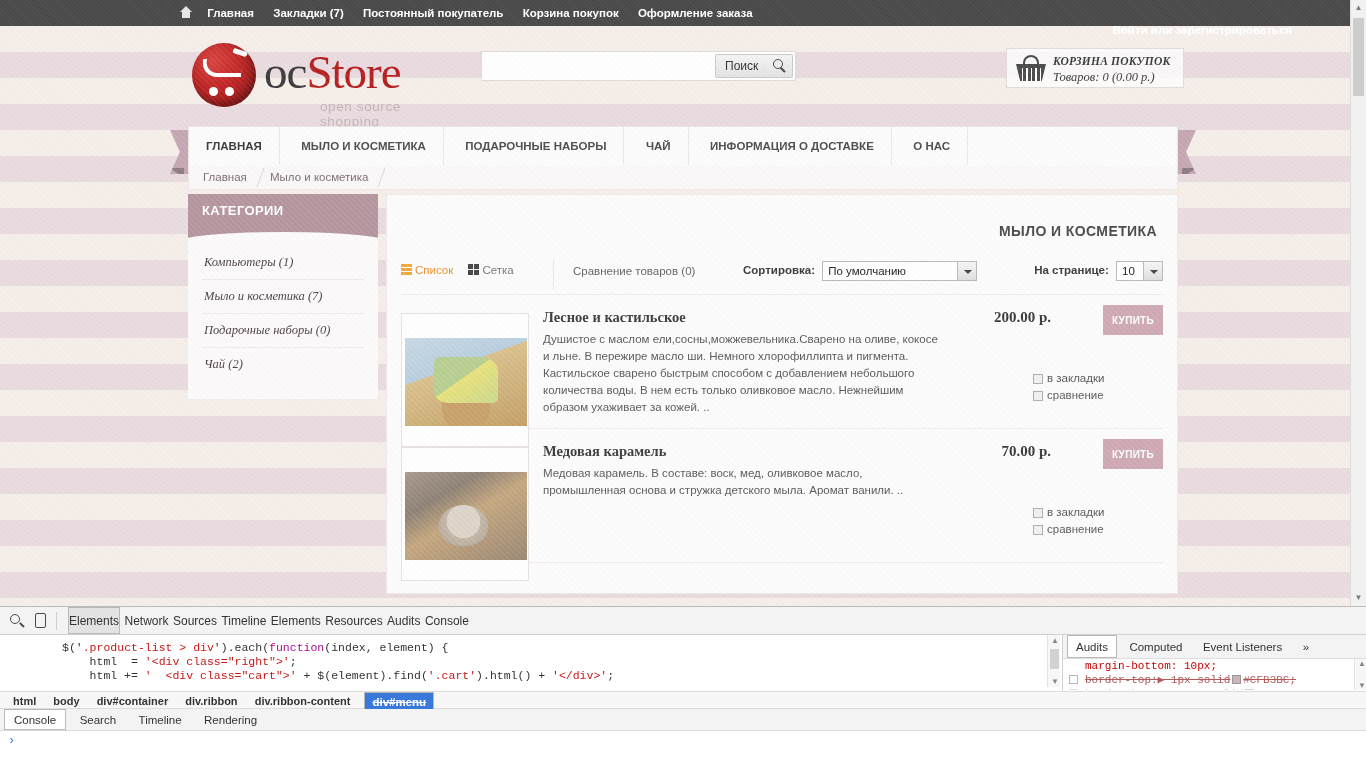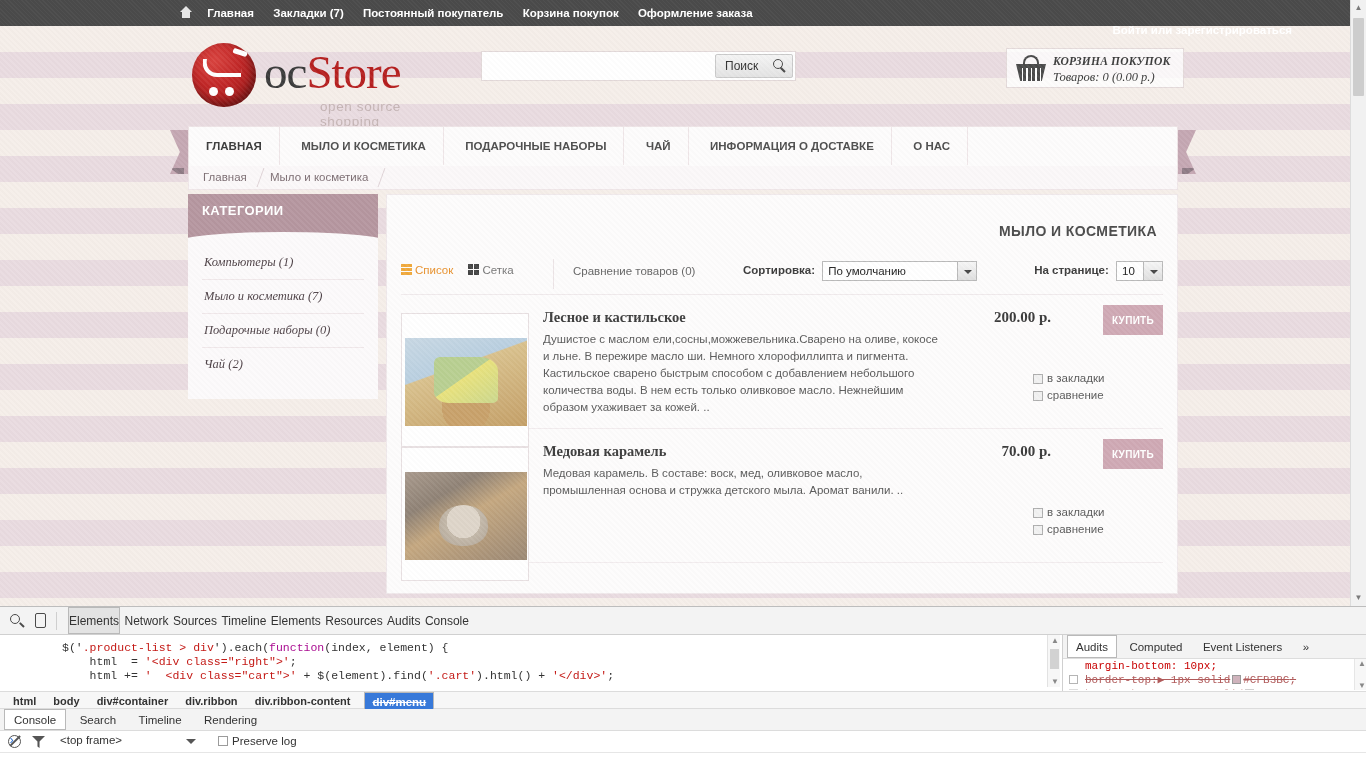--- a/index.html
+++ b/index.html
@@ -665,22 +665,15 @@
     <span class="n sel">div#menu</span>
   </div>
 
   <div class="drawer">
     <div class="drawer-tabs">
       <span class="t sel">Console</span>
       <span class="t">Search</span>
       <span class="t">Timeline</span>
       <span class="t">Rendering</span>
     </div>
-    <div class="drawer-bar">
-      <span class="ban"></span>
-      <span class="funnel"></span>
-      <span class="frame-sel">&lt;top frame&gt;</span>
-      <span class="frame-arrow"></span>
-      <span class="preserve"><span class="cb"></span><span>Preserve log</span></span>
-    </div>
     <div class="prompt">›</div>
   </div>
 </div>
 
 </body></html>

